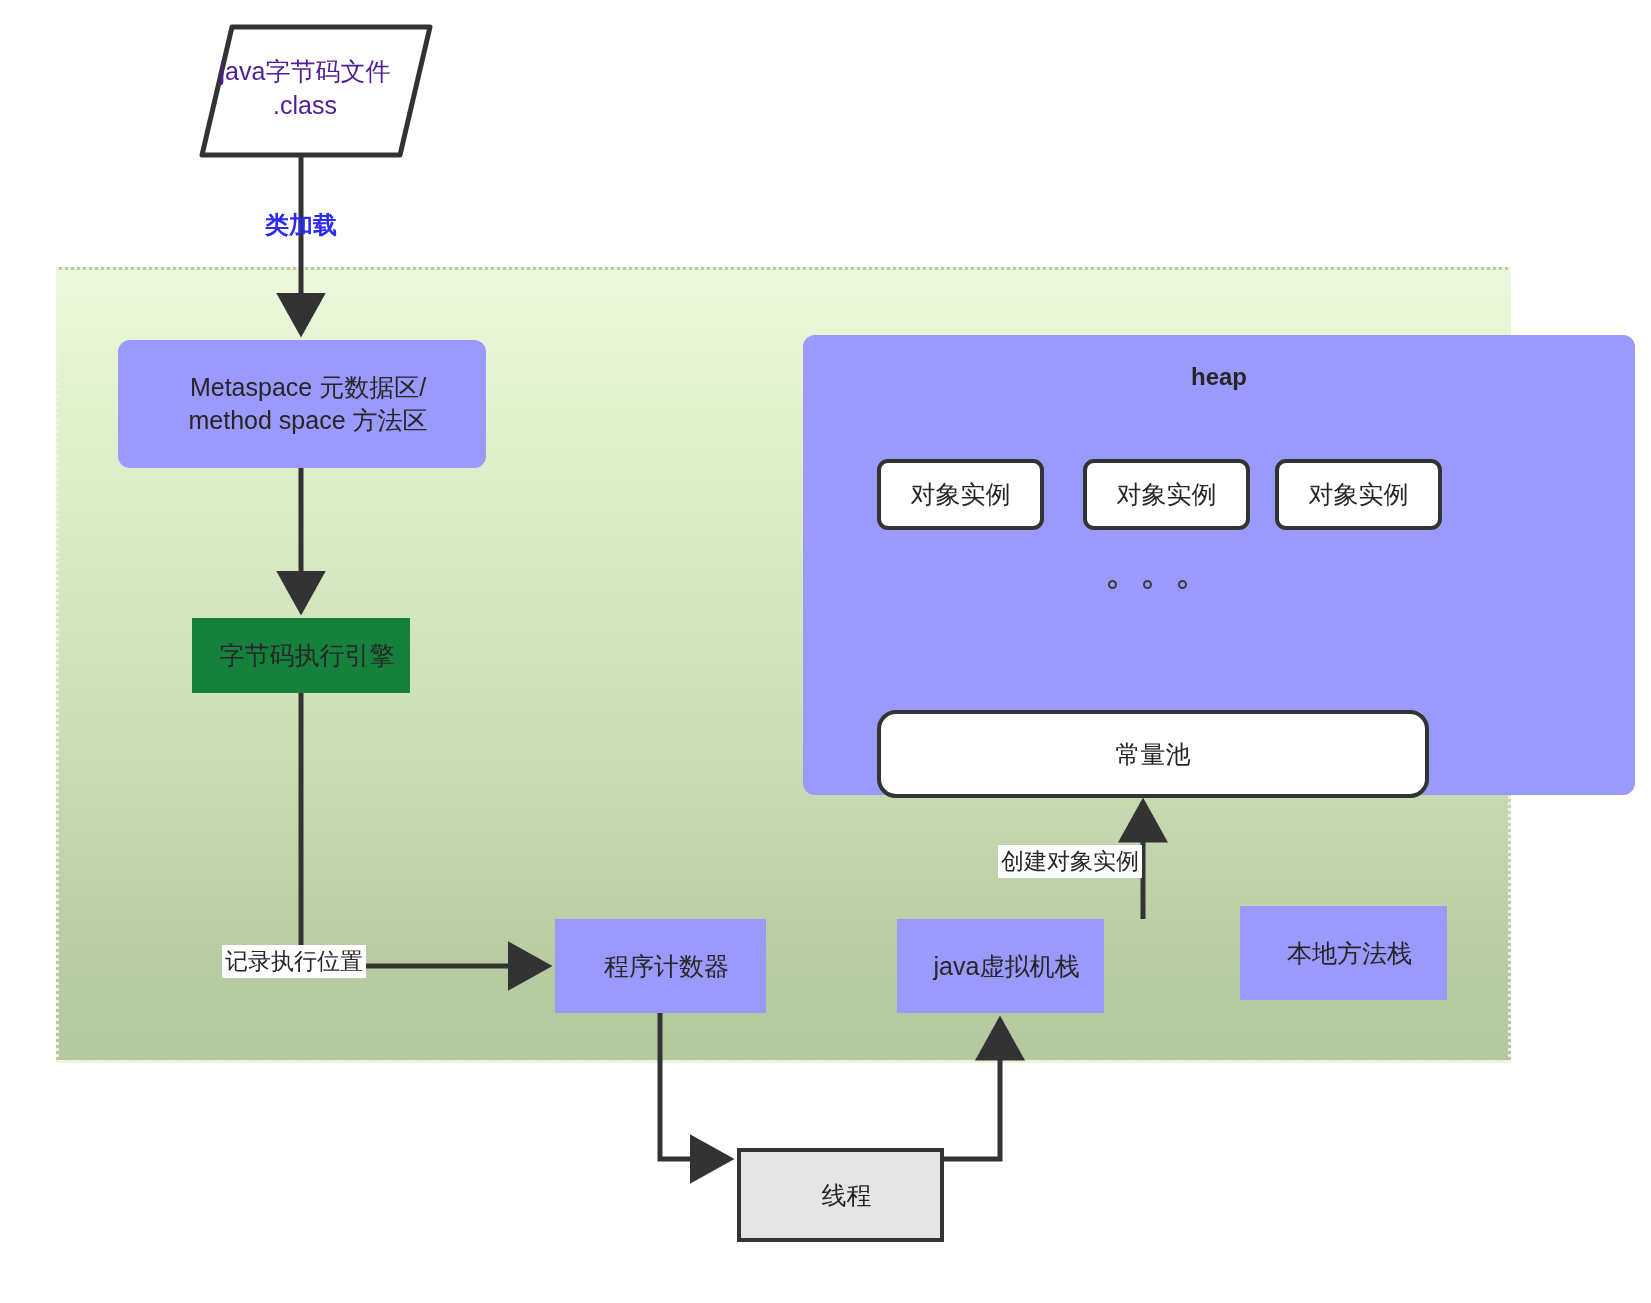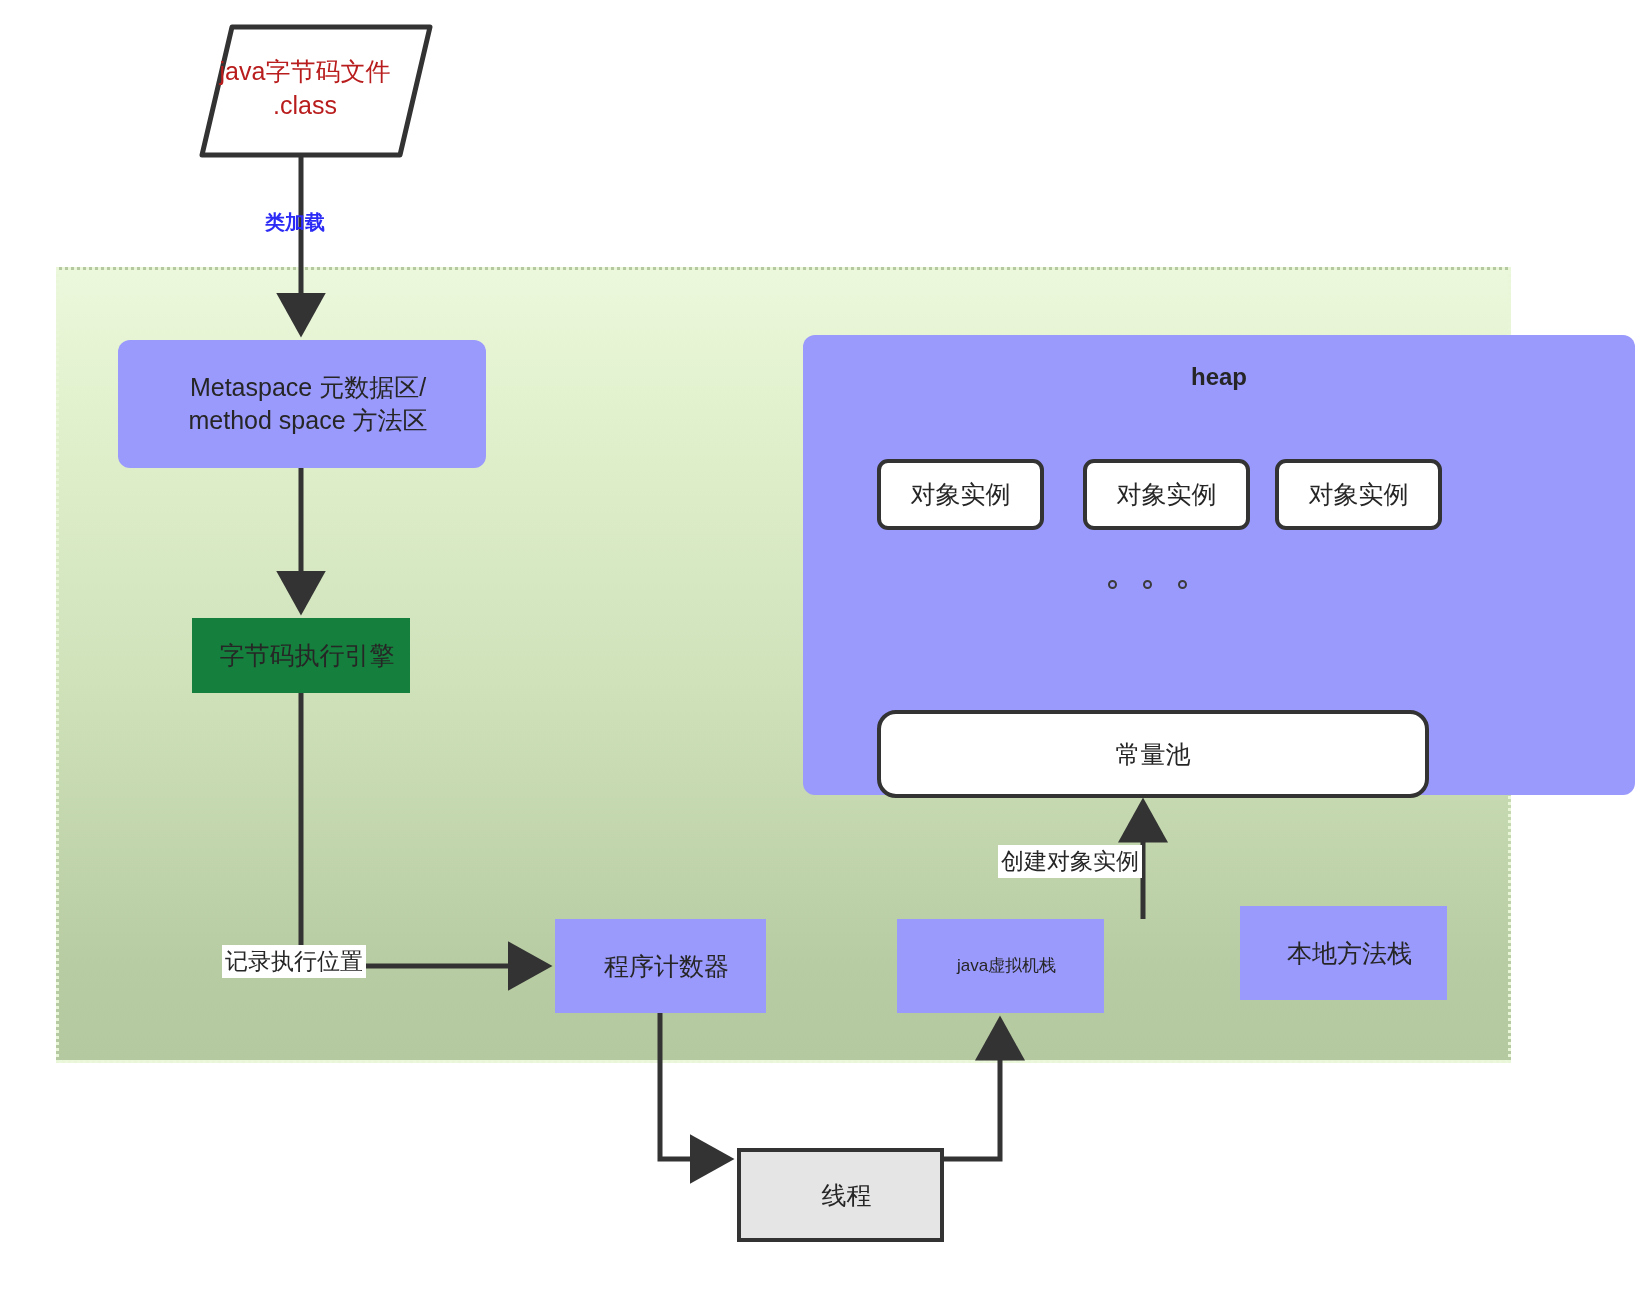--- a/index.html
+++ b/index.html
@@ -147,21 +147,21 @@
     top: 919px;
     width: 211px;
     height: 94px;
     font-size: 25px;
   }
   #jvm-stack-box {
     left: 897px;
     top: 919px;
     width: 207px;
     height: 94px;
-    font-size: 17px;
+    font-size: 25px;
   }
   #native-stack-box {
     left: 1240px;
     top: 906px;
     width: 207px;
     height: 94px;
     font-size: 25px;
   }
   #thread-box {
     left: 737px;
@@ -182,37 +182,37 @@
     width: 268px;
     height: 140px;
   }
   #class-file-label {
     position: absolute;
     left: 32px;
     top: 32px;
     width: 210px;
     text-align: center;
     font-size: 25px;
-    color: #b91c1c;
+    color: #4c1d95;
     line-height: 1.36;
     white-space: pre-line;
   }
   
   .edge-label {
     position: absolute;
     font-size: 23px;
     color: #262626;
     background: #ffffff;
     padding: 1px 3px;
     white-space: nowrap;
   }
   #label-classload {
     left: 262px;
     top: 208px;
-    font-size: 20px;
+    font-size: 24px;
     font-weight: bold;
     color: #2b2bf5;
     background: transparent;
   }
   #label-record-pos {
     left: 222px;
     top: 945px;
   }
   #label-create-obj {
     left: 998px;

